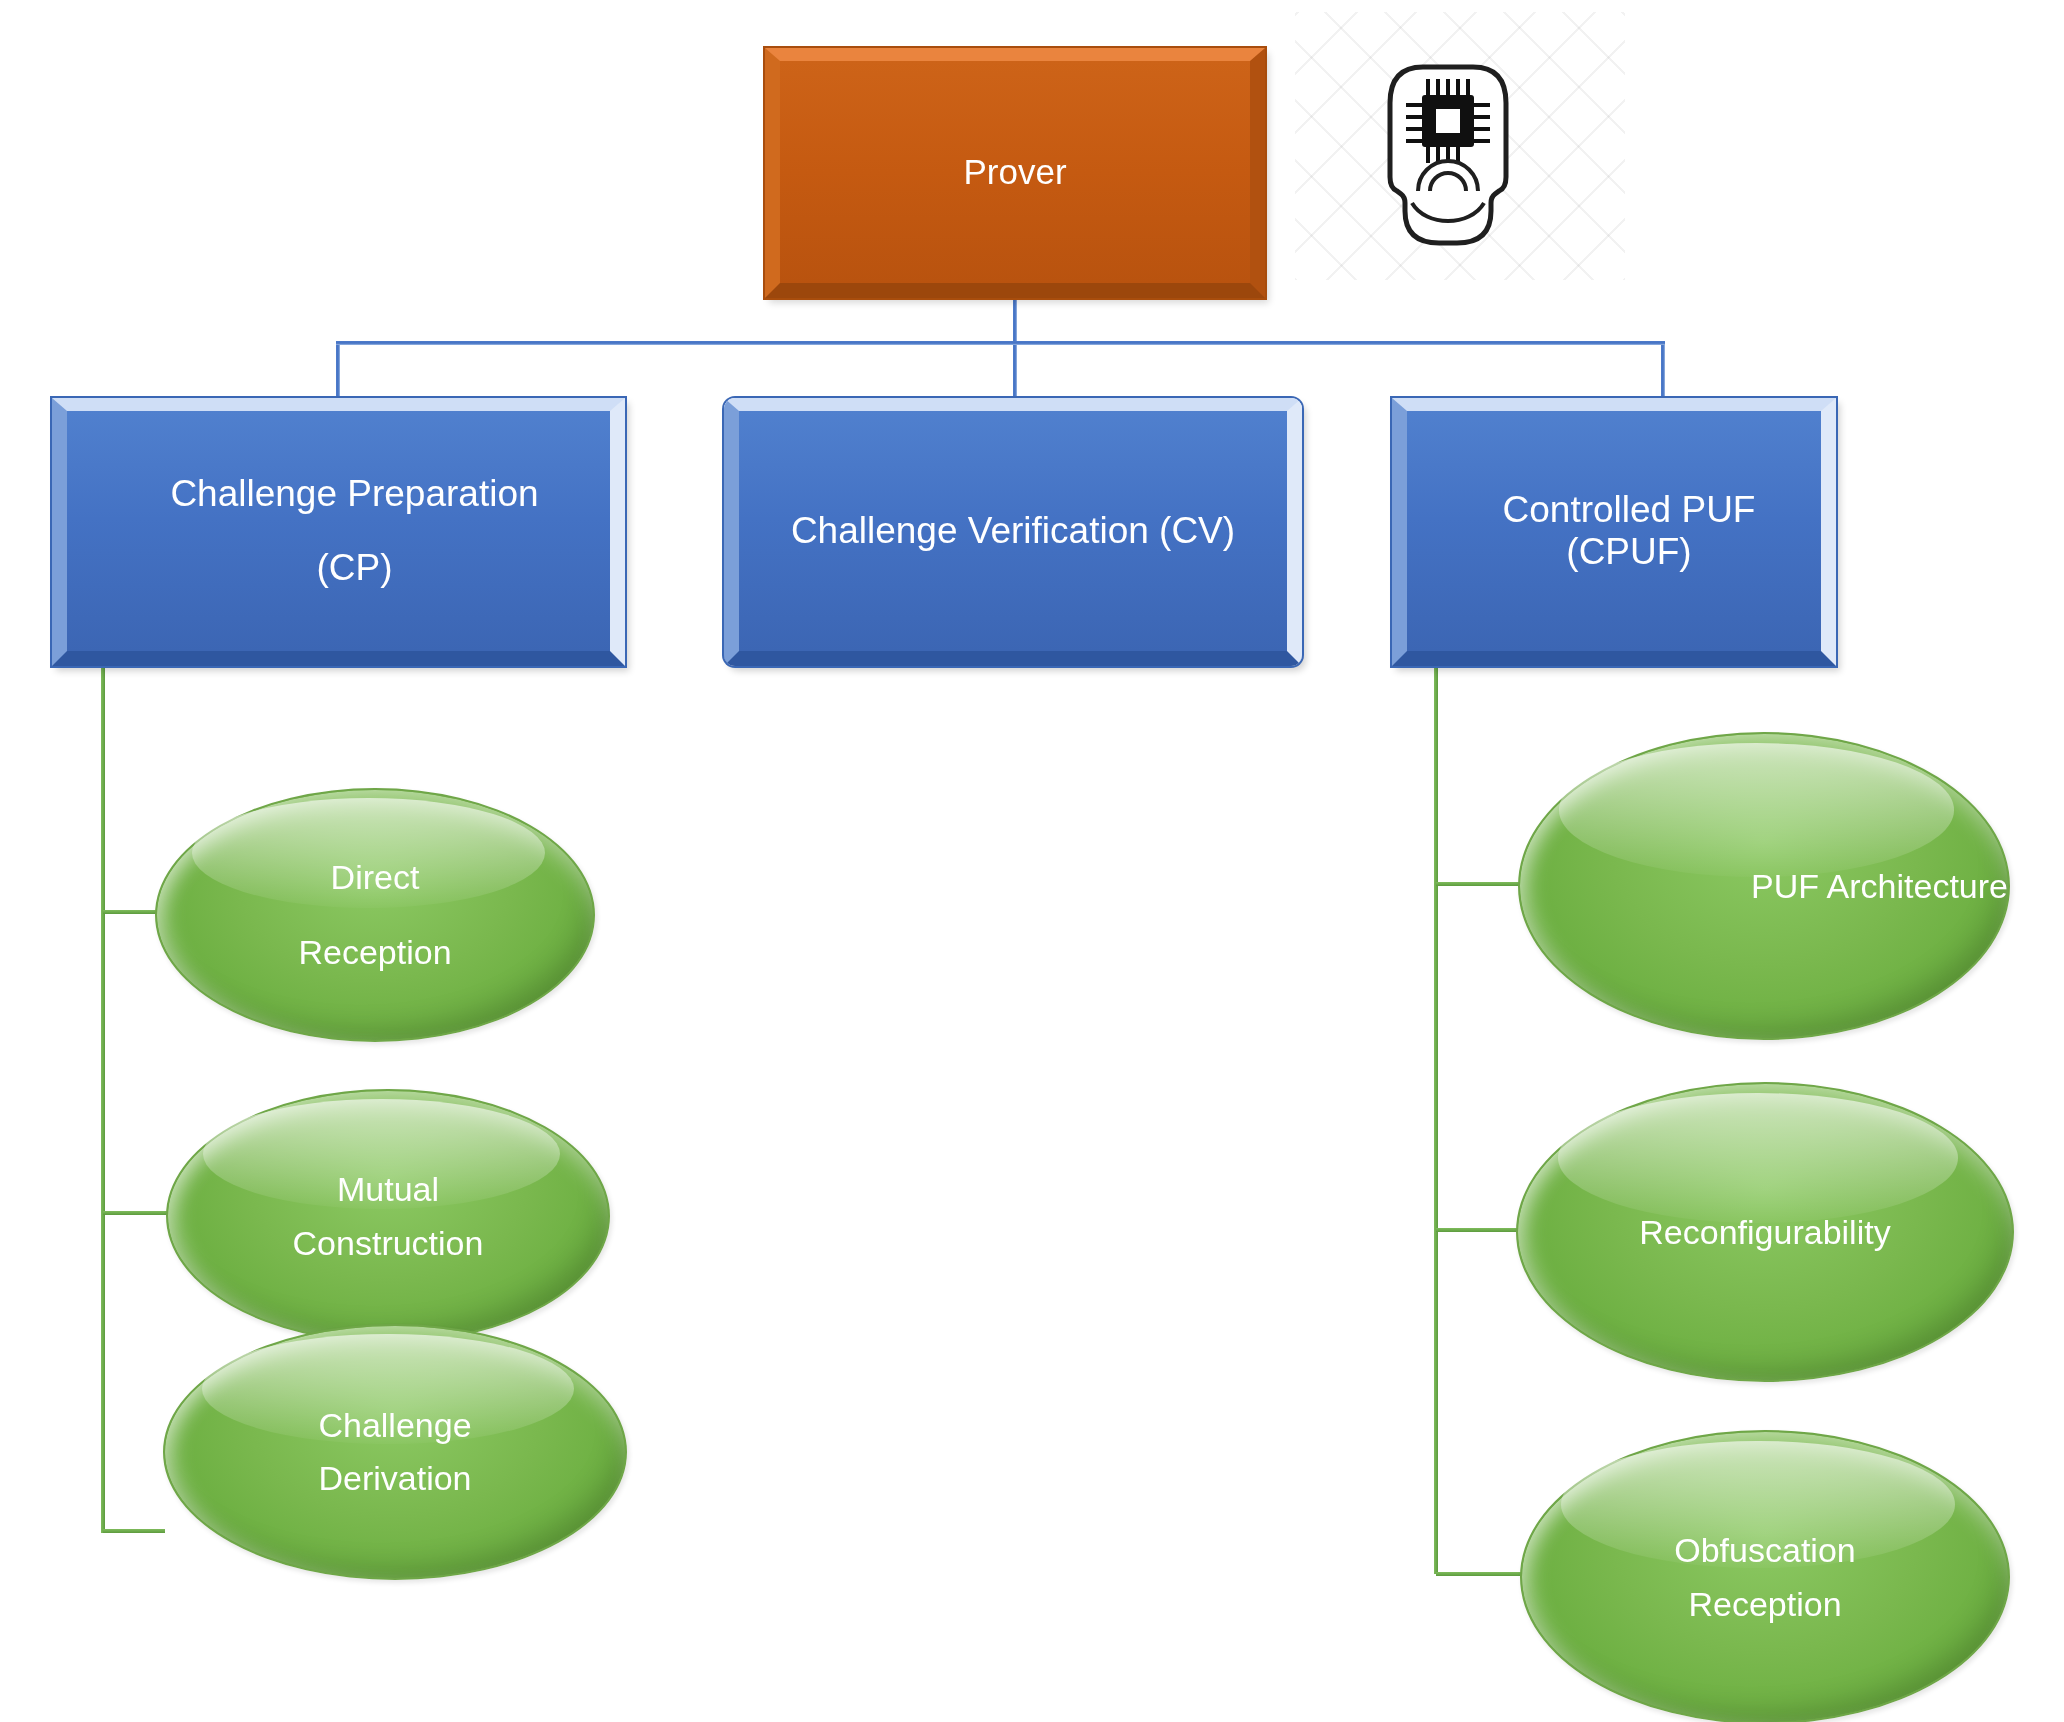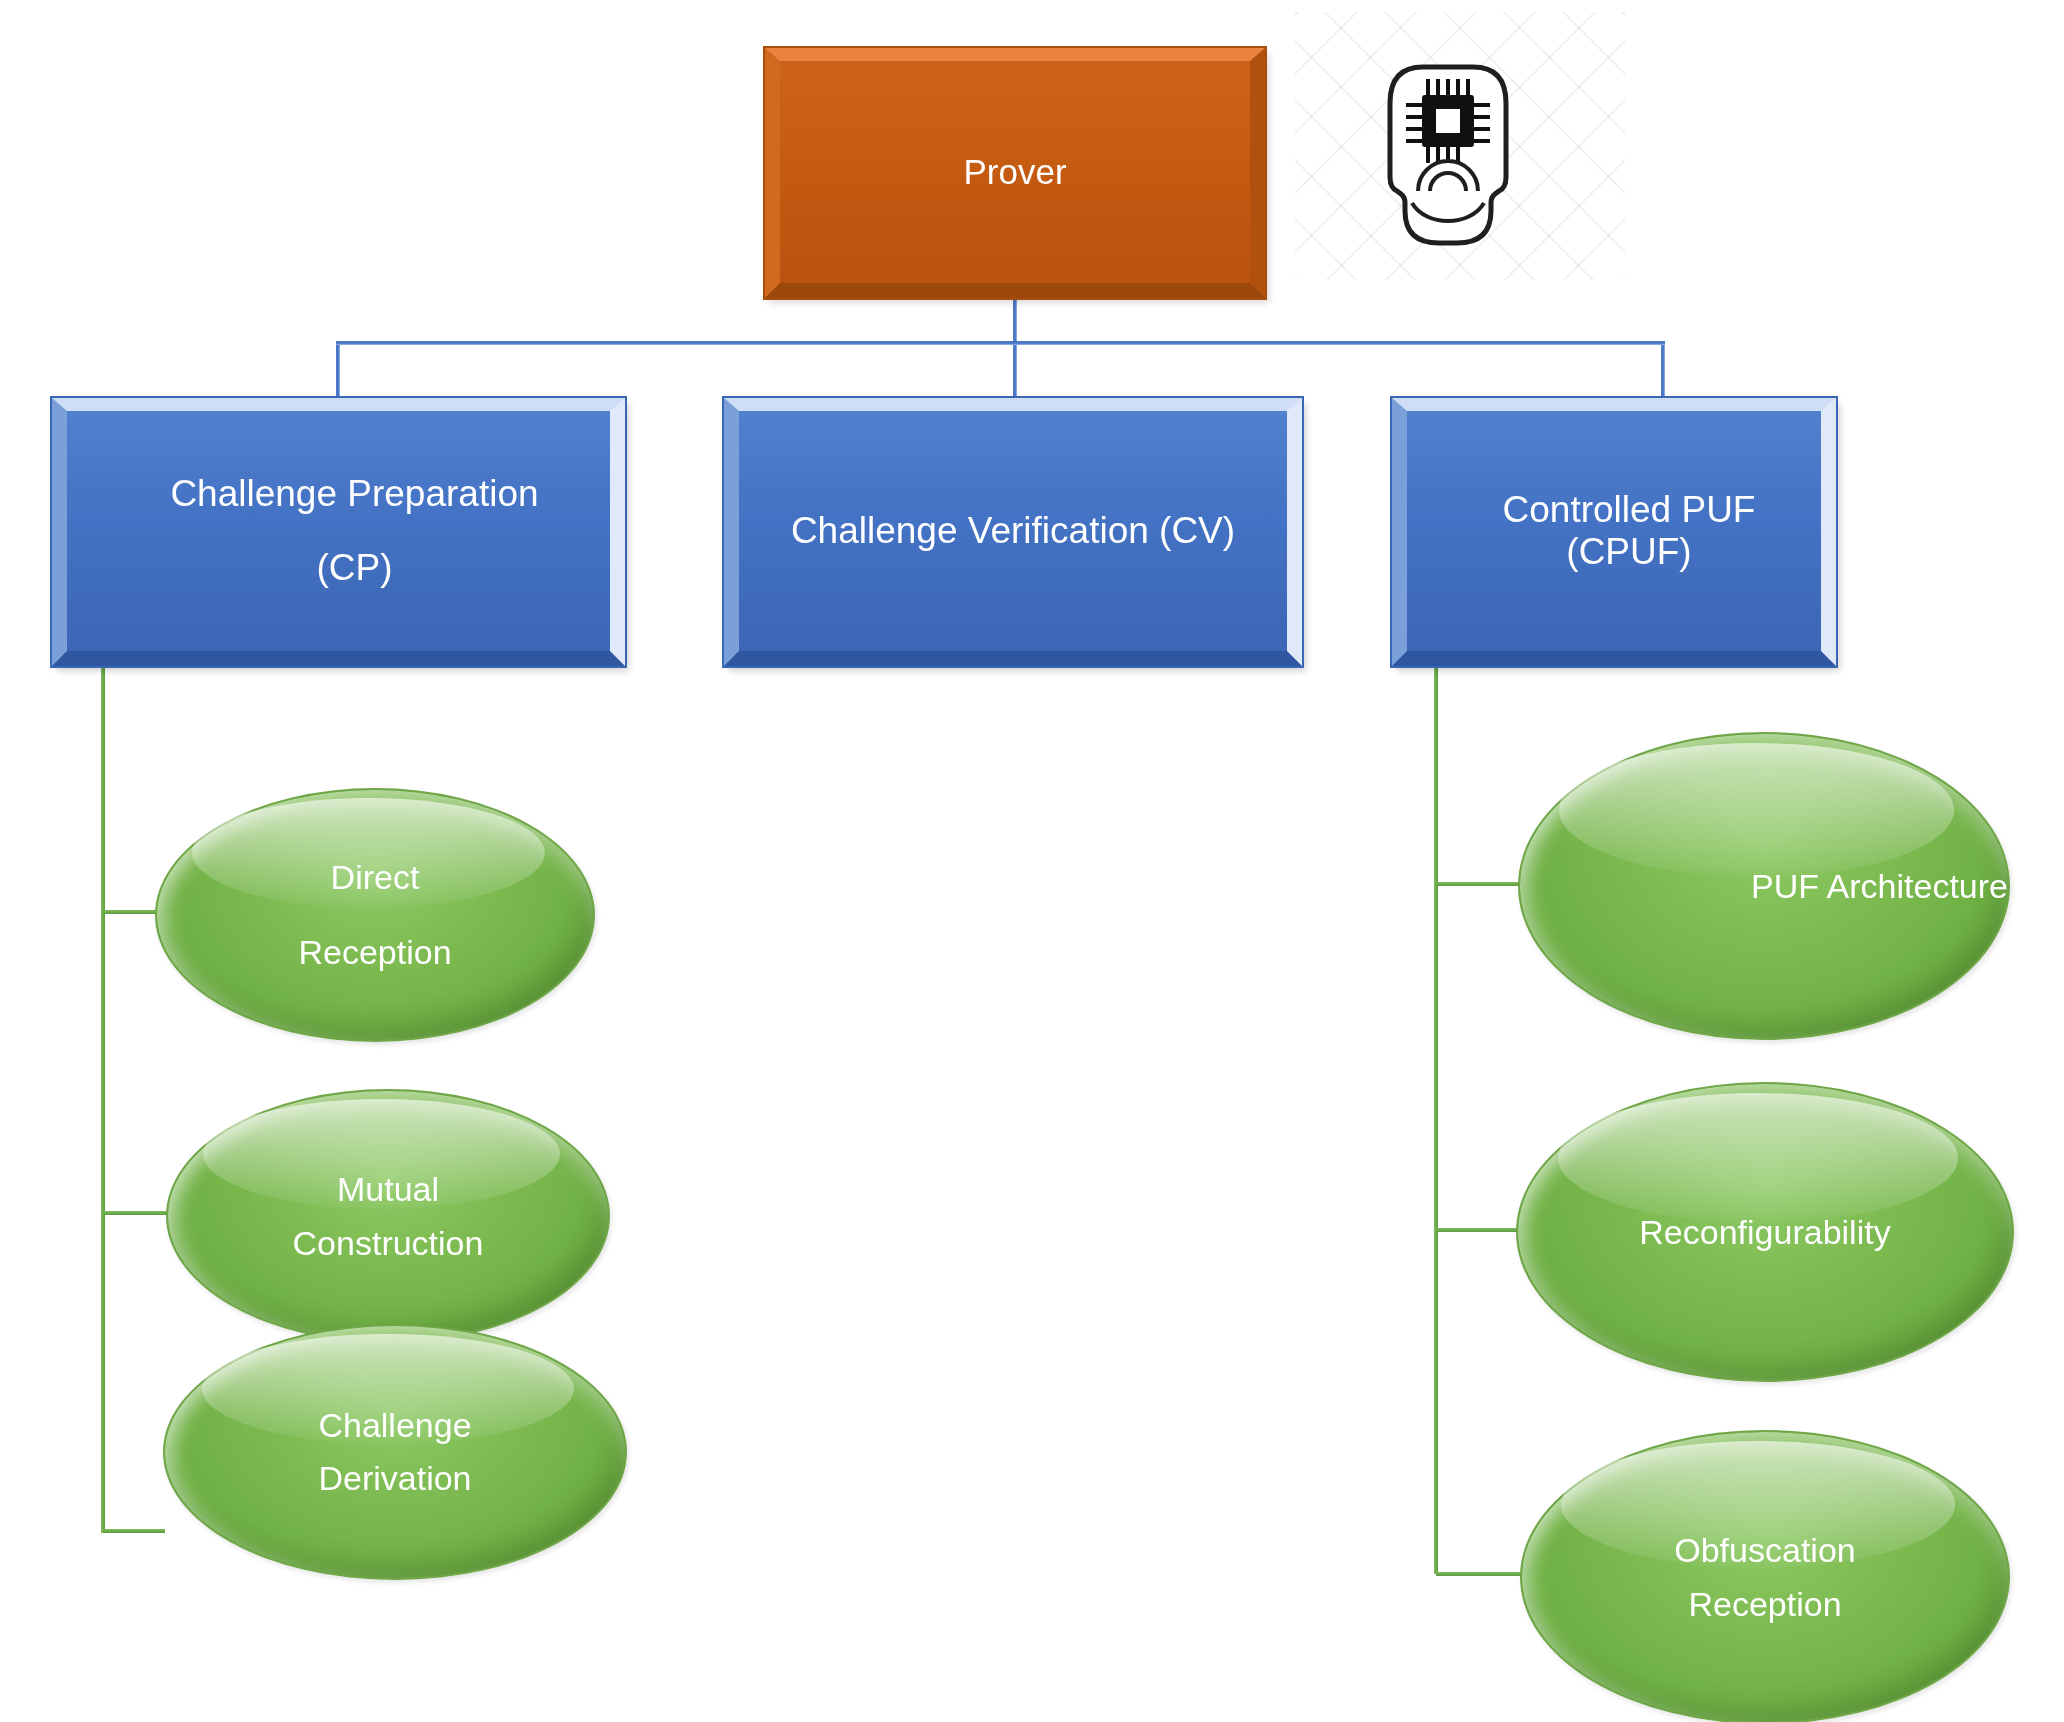--- a/index.html
+++ b/index.html
@@ -33,21 +33,21 @@
   .box.orange-box{
     background-image:linear-gradient(180deg,#cd6318 0%,#C55A11 50%,#b9530f 100%);
     border-style:solid; border-width:13px 15px 15px 15px;
     border-top-color:#ea843e; border-left-color:#d06a1e;
     border-right-color:#b15110; border-bottom-color:#9c470c;
     box-shadow:0 0 0 2px #a84d0d, 4px 5px 7px rgba(0,0,0,.15);
     font-size:35px;
   }
   #node-prover{left:765px; top:48px; width:500px; height:250px;}
   #node-cp   {left:52px;  top:398px; width:573px; height:268px; line-height:2.0;padding-left:32px;}
-  #node-cv   {left:724px; top:398px; width:578px; height:268px;}
+  #node-cv   {left:724px; top:398px; width:578px; height:268px;border-radius:11px;}
   #node-cpuf {left:1392px;top:398px; width:444px; height:268px;padding-left:30px;}
 
   
   .ellipse{
     position:absolute; display:flex; flex-direction:column;
     align-items:center; justify-content:center; text-align:center;
     color:#fff; font-size:34px; border-radius:50%;
     background:radial-gradient(ellipse at 50% 35%, #8cc963 0%, #7ab84e 45%, #6aae3f 75%, #5d9e34 100%);
     border:2px solid #6fa648;
     box-shadow:

